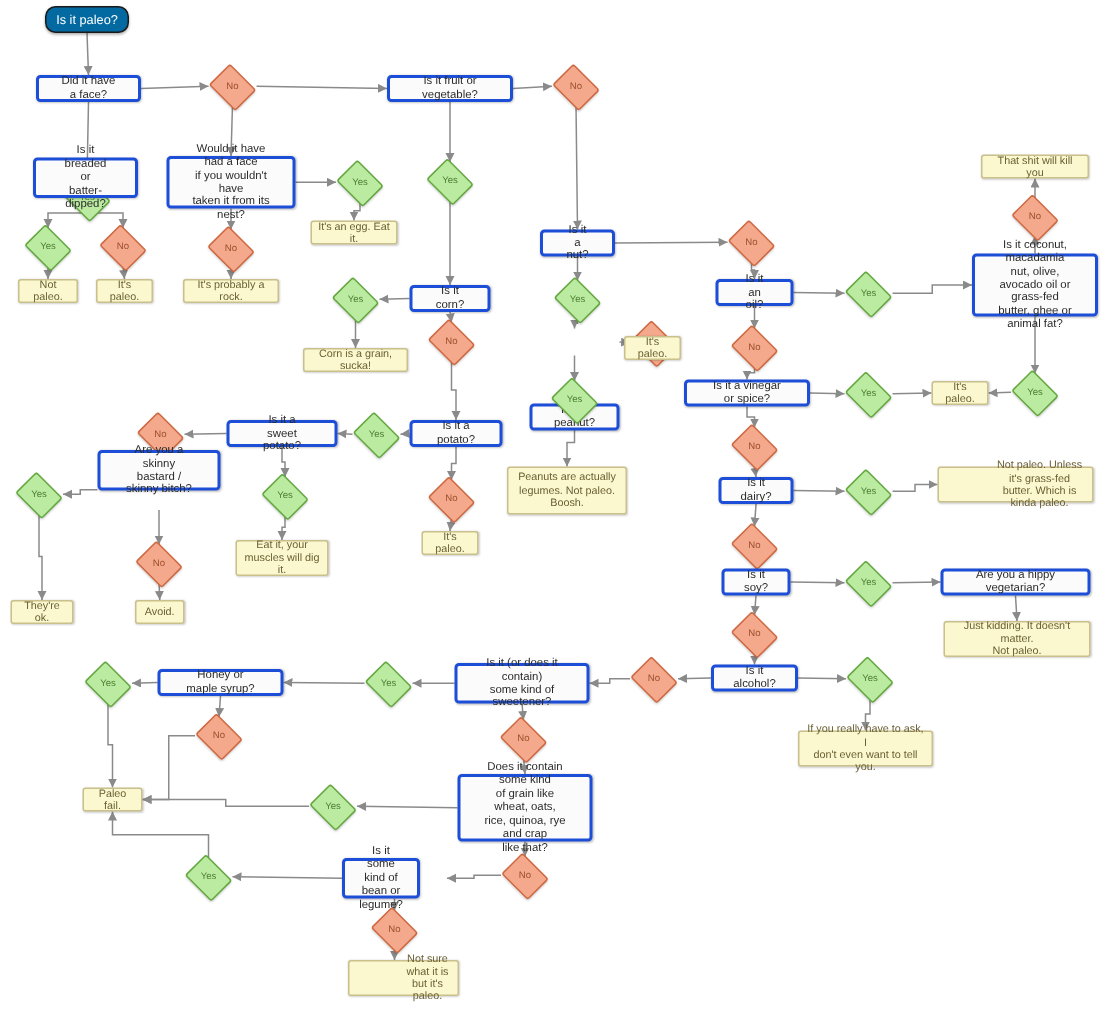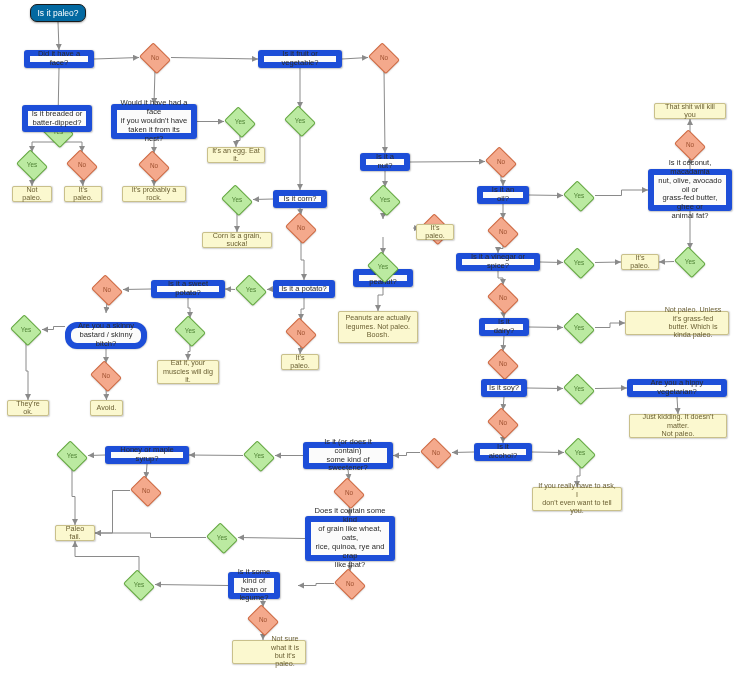--- a/index.html
+++ b/index.html
@@ -44,24 +44,24 @@
     border: 1px solid #1a1a1a;
     border-radius: 7px;
     font-size: 8.5px;
     padding: 3px 6px;
     box-shadow: 0 1px 2px rgba(0,0,0,0.35);
   }
   
   .n-box {
     background: #fbfbfb;
     color: #2a2a2a;
-    border: 6px solid #1d4ed8;
+    border: 2px solid #1d4ed8;
     border-radius: 3px;
     font-size: 7.6px;
-    padding: 2px 2px;
+    padding: 2px 15px;
     box-shadow: 0.6px 0.6px 1.4px rgba(0,0,0,0.22);
   }
   
   .n-note {
     background: #fbf8cf;
     color: #6b6034;
     border: 1px solid #c9c08b;
     border-radius: 2px;
     font-size: 7.2px;
     padding: 2px 4px;
@@ -292,21 +292,21 @@
       <span class="txt">Yes</span>
     </div>
     <div class="node n-dia no" style="left: 91px; top: 277px; width: 32px; height: 25px;">
       <span class="dshape"></span>
       <span class="txt">No</span>
     </div>
     <div class="node n-note" style="left: 157px; top: 360px; width: 62px; height: 24px;">
       <span class="txt">Eat it, your
 muscles will dig it.</span>
     </div>
-    <div class="node n-box" style="left: 65px; top: 322px; width: 82px; height: 27px; border-radius: 12px;">
+    <div class="node n-box" style="left: 65px; top: 300px; width: 82px; height: 27px;">
       <span class="txt">Are you a skinny
 bastard / skinny bitch?</span>
     </div>
     <div class="node n-dia yes" style="left: 10px; top: 317px; width: 32px; height: 25px;">
       <span class="dshape"></span>
       <span class="txt">Yes</span>
     </div>
     <div class="node n-dia no" style="left: 90px; top: 363px; width: 32px; height: 25px;">
       <span class="dshape"></span>
       <span class="txt">No</span>

